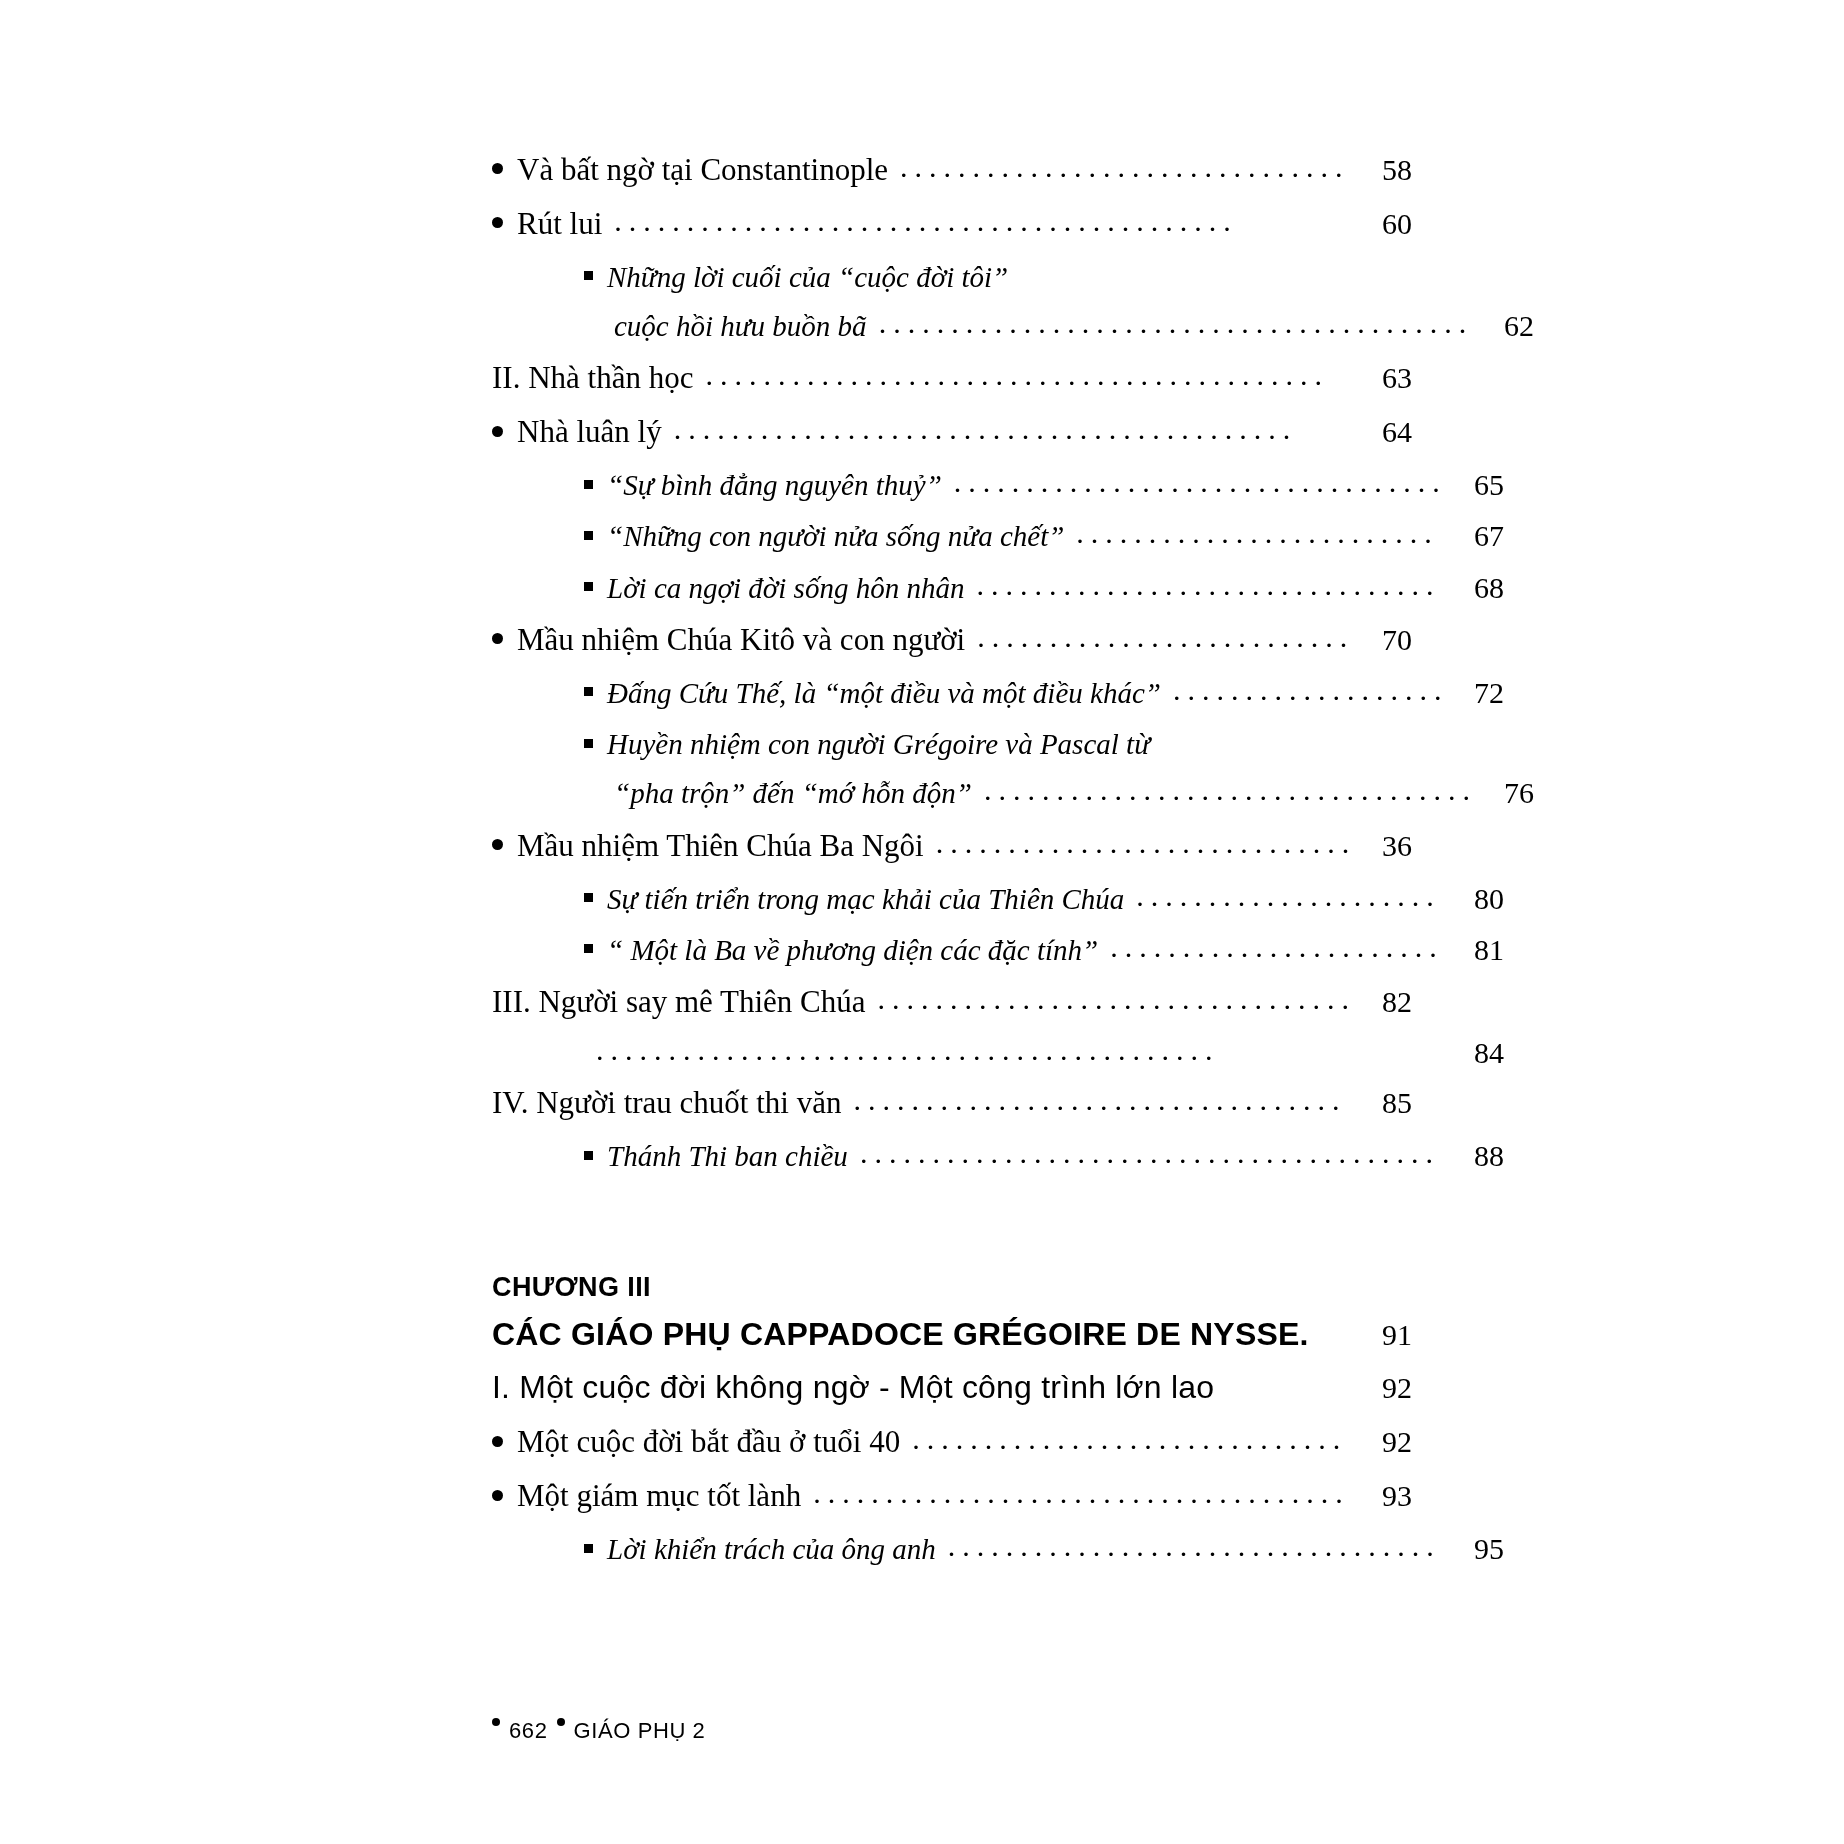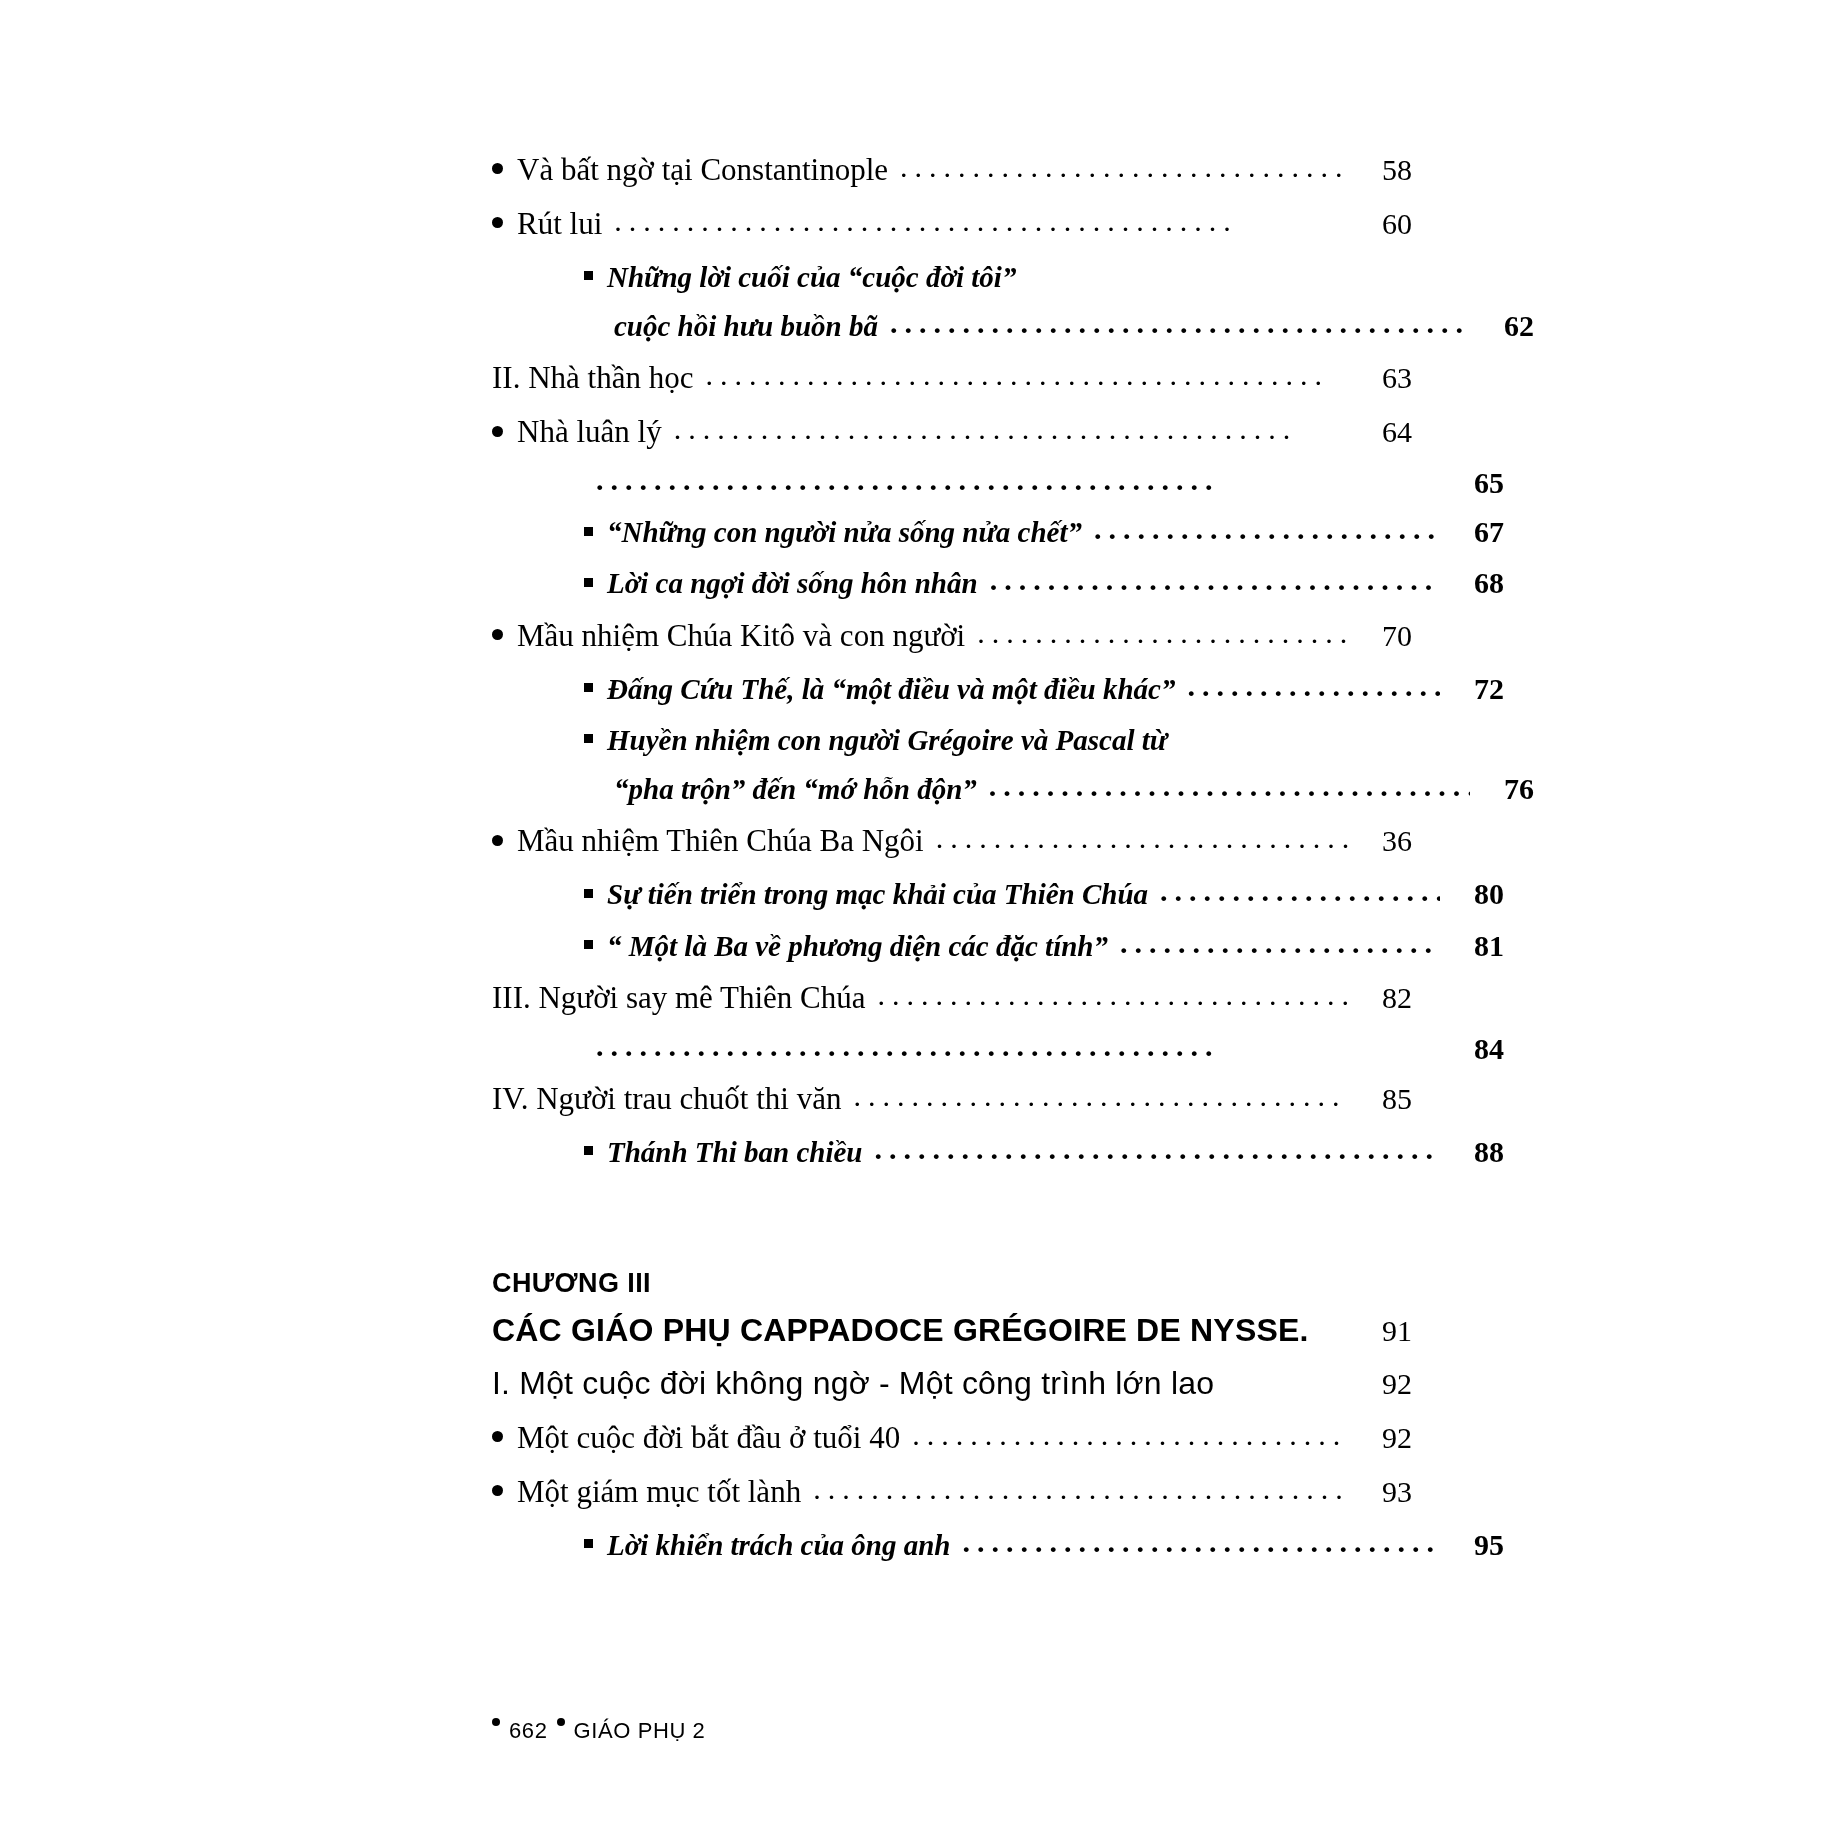--- a/index.html
+++ b/index.html
@@ -49,21 +49,21 @@
     flex: 0 0 auto;
     width: 54px;
     text-align: right;
     font-size: 30px;
     font-family: "Liberation Serif", serif;
   }
 
   
   .lvl-bullet .label { font-size: 31px; }
   .lvl-bullet { padding-left: 0px; }
-  .lvl-sub { padding-left: 92px; font-weight: bold; }
+  .lvl-sub { padding-left: 92px; }
   .lvl-sub .label {
     font-style: italic;
     font-size: 29px;
   }
   .lvl-plain .label { font-size: 31px; }
 
   .bullet-dot {
     display: inline-block;
     width: 11px;
     height: 11px;
@@ -205,20 +205,21 @@
       <span class="page-num">63</span>
     </div>
 
     <div class="entry lvl-bullet">
       <span class="label"><span class="bullet-dot"></span><span>Nhà luân lý</span></span>
       <span class="dots">...........................................</span>
       <span class="page-num">64</span>
     </div>
 
     <div class="entry lvl-sub">
+      <span class="label"><span class="bullet-square"></span><span>“Sự bình đẳng nguyên thuỷ”</span></span>
       <span class="dots">...........................................</span>
       <span class="page-num">65</span>
     </div>
 
     <div class="entry lvl-sub">
       <span class="label"><span class="bullet-square"></span><span>“Những con người nửa sống nửa chết”</span></span>
       <span class="dots">...........................................</span>
       <span class="page-num">67</span>
     </div>
 

